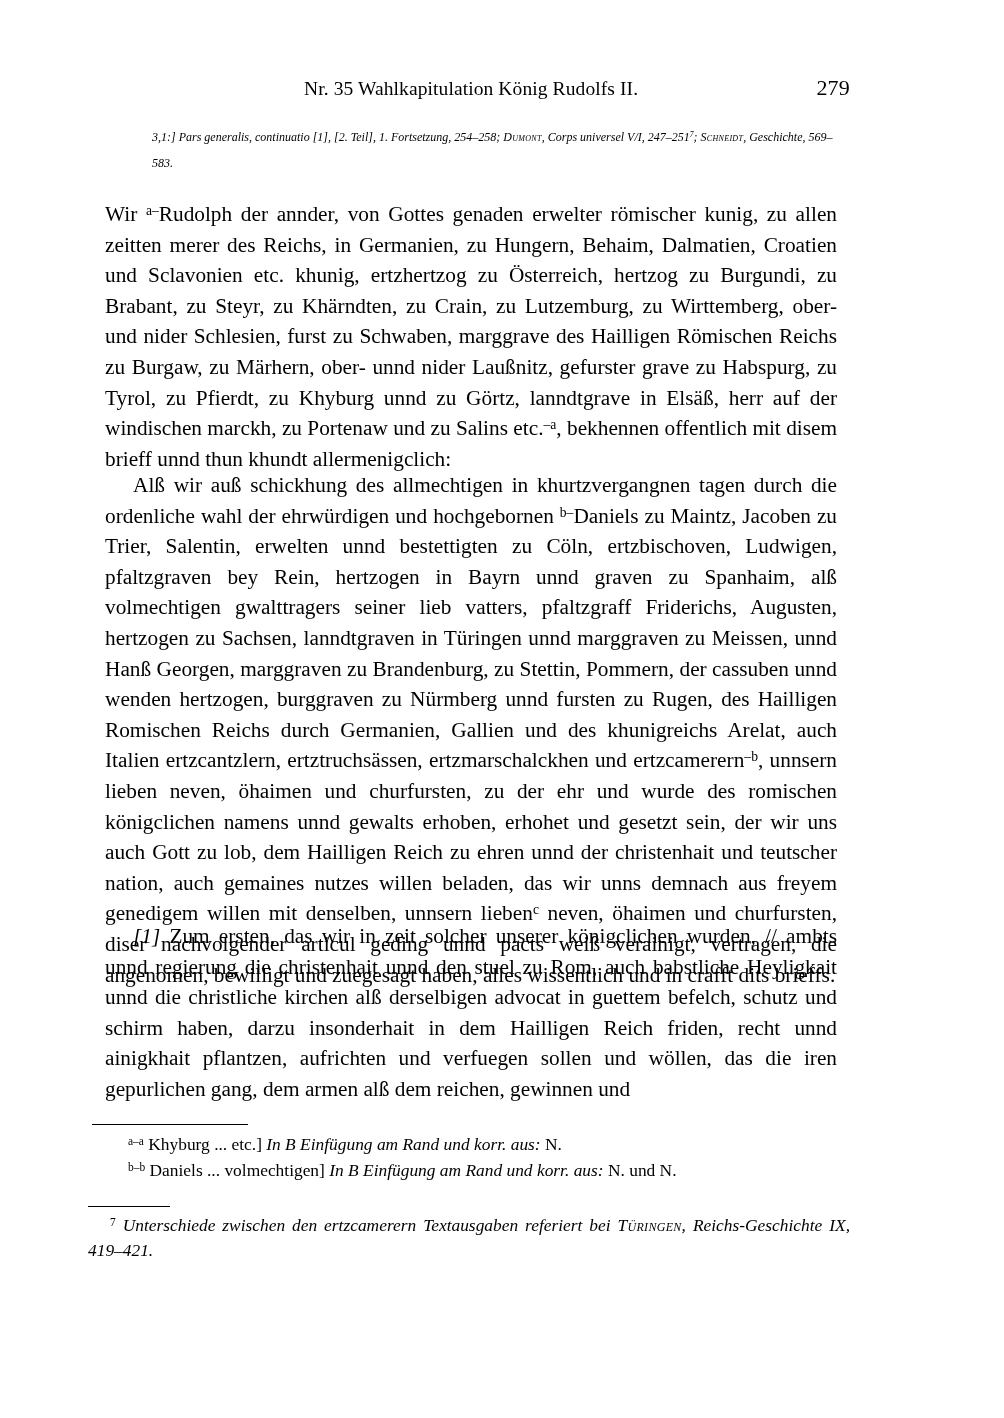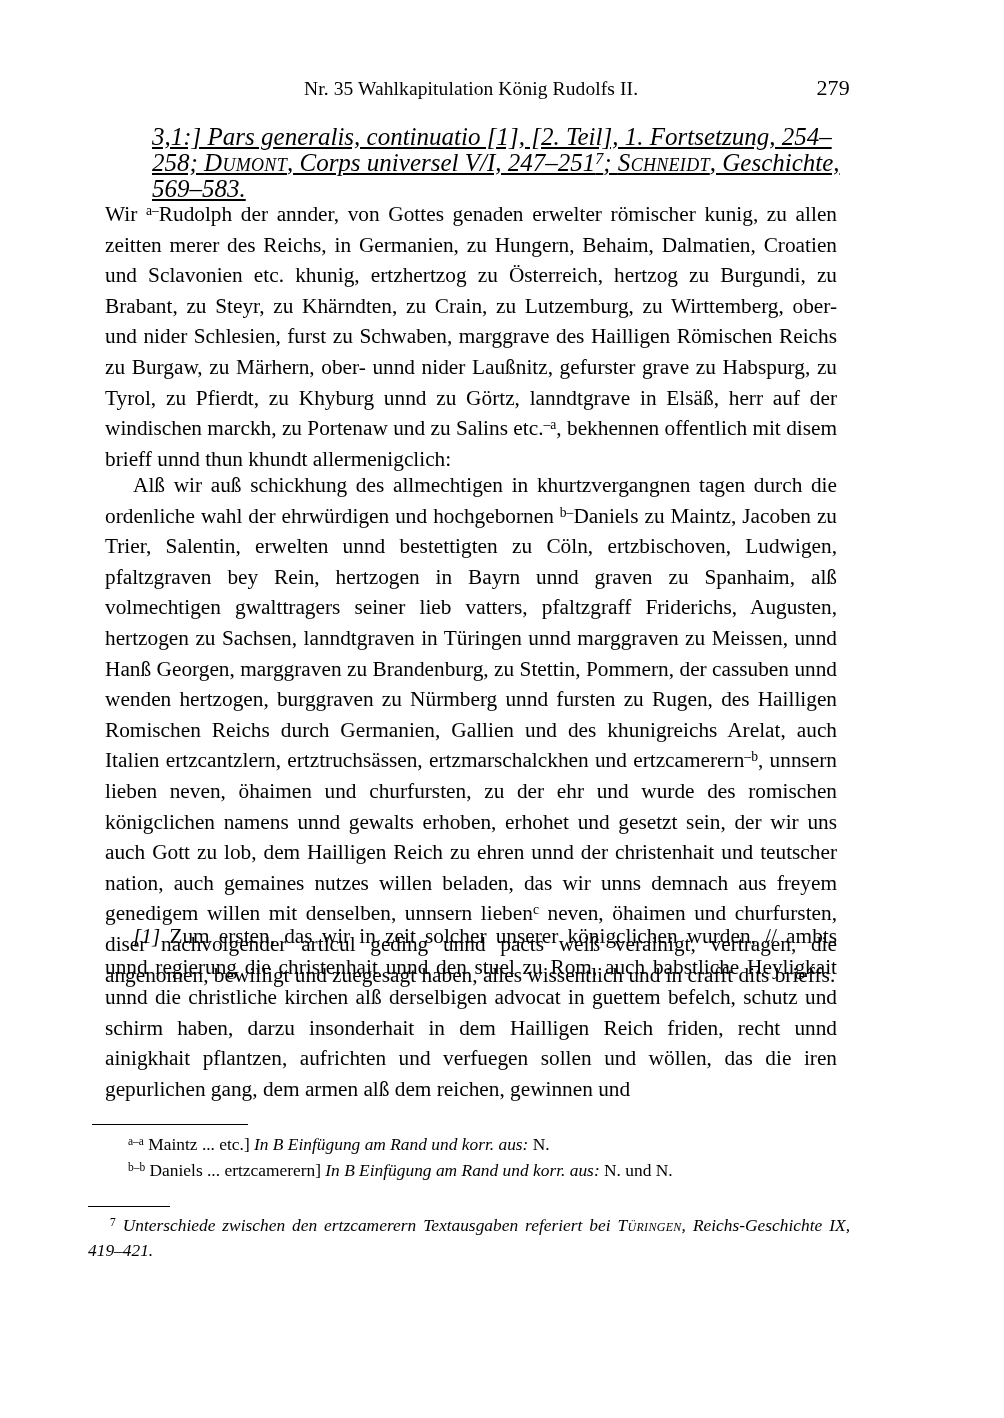--- a/index.html
+++ b/index.html
@@ -48,24 +48,23 @@
     letter-spacing: 0.2px;
   }
 
   
   .sourceline {
     position: absolute;
     left: 152px;
     top: 124px;
     width: 700px;
     font-style: italic;
-    font-size: 25px;
+    font-size: 12px;
     line-height: 26px;
     text-align: left;
-    text-decoration: underline;
   }
   .sourceline .sc {
     font-variant: small-caps;
     font-style: italic;
     letter-spacing: 0.3px;
   }
 
   
   .body-block {
     position: absolute;
@@ -185,23 +184,23 @@
     <p class="indent"><span>Alß wir auß schickhung des allmechtigen in khurtzvergangnen tagen durch die ordenliche wahl der ehrwürdigen und hochgebornen </span><sup class="marker">b–</sup><span>Daniels zu Maintz, Jacoben zu Trier, Salentin, erwelten unnd bestettigten zu Cöln, ertzbischoven, Ludwigen, pfaltzgraven bey Rein, hertzogen in Bayrn unnd graven zu Spanhaim, alß volmechtigen gwalttragers seiner lieb vatters, pfaltzgraff Friderichs, Augusten, hertzogen zu Sachsen, lanndtgraven in Türingen unnd marggraven zu Meissen, unnd Hanß Georgen, marggraven zu Brandenburg, zu Stettin, Pommern, der cassuben unnd wenden hertzogen, burggraven zu Nürmberg unnd fursten zu Rugen, des Hailligen Romischen Reichs durch Germanien, Gallien und des khunigreichs Arelat, auch Italien ertzcantzlern, ertztruchsässen, ertzmarschalckhen und ertzcamerern</span><sup class="marker">–b</sup><span>, unnsern lieben neven, öhaimen und churfursten, zu der ehr und wurde des romischen königclichen namens unnd gewalts erhoben, erhohet und gesetzt sein, der wir uns auch Gott zu lob, dem Hailligen Reich zu ehren unnd der christenhait und teutscher nation, auch gemaines nutzes willen beladen, das wir unns demnach aus freyem genedigem willen mit denselben, unnsern lieben</span><sup class="marker">c</sup><span> neven, öhaimen und churfursten, diser nachvolgender articul geding unnd pacts weiß verainigt, vertragen, die angenomen, bewilligt und zuegesagt haben, alles wissentlich und in crafft dits brieffs.</span></p>
   </div>
 
   <div class="body-block" id="para-article-1">
     <p class="indent"><span class="ital">[1]</span><span> Zum ersten, das wir in zeit solcher unserer königclichen wurden, // ambts unnd regierung die christenhait unnd den stuel zu Rom, auch babstliche Heyligkait unnd die christliche kirchen alß derselbigen advocat in guettem befelch, schutz und schirm haben, darzu insonderhait in dem Hailligen Reich friden, recht unnd ainigkhait pflantzen, aufrichten und verfuegen sollen und wöllen, das die iren gepurlichen gang, dem armen alß dem reichen, gewinnen und</span></p>
   </div>
 
   <div class="apparatus">
     <div class="rule-short"></div>
 
-    <p class="app-note"><sup>a–a</sup><span class="lemma"> Maintz ... etc.]</span><span class="comment"> In B Einfügung am Rand und korr. aus:</span><span class="reading"> N.</span></p>
-
-    <p class="app-note"><sup>b–b</sup><span class="lemma"> Daniels ... ertzcamerern]</span><span class="comment"> In B Einfügung am Rand und korr. aus:</span><span class="reading"> N. und N.</span></p>
+    <p class="app-note"><sup>a–a</sup><span class="lemma"> Khyburg ... etc.]</span><span class="comment"> In B Einfügung am Rand und korr. aus:</span><span class="reading"> N.</span></p>
+
+    <p class="app-note"><sup>b–b</sup><span class="lemma"> Daniels ... volmechtigen]</span><span class="comment"> In B Einfügung am Rand und korr. aus:</span><span class="reading"> N. und N.</span></p>
 
   </div>
 
   <div class="footnotes">
     <div class="rule-tiny"></div>
 
     <p class="fn"><sup>7</sup><span> Unterschiede zwischen den ertzcamerern Textausgaben referiert bei </span><span class="sc">Türingen</span><span>, Reichs-Geschichte IX, 419–421.</span></p>
   </div>
 
 </div>

